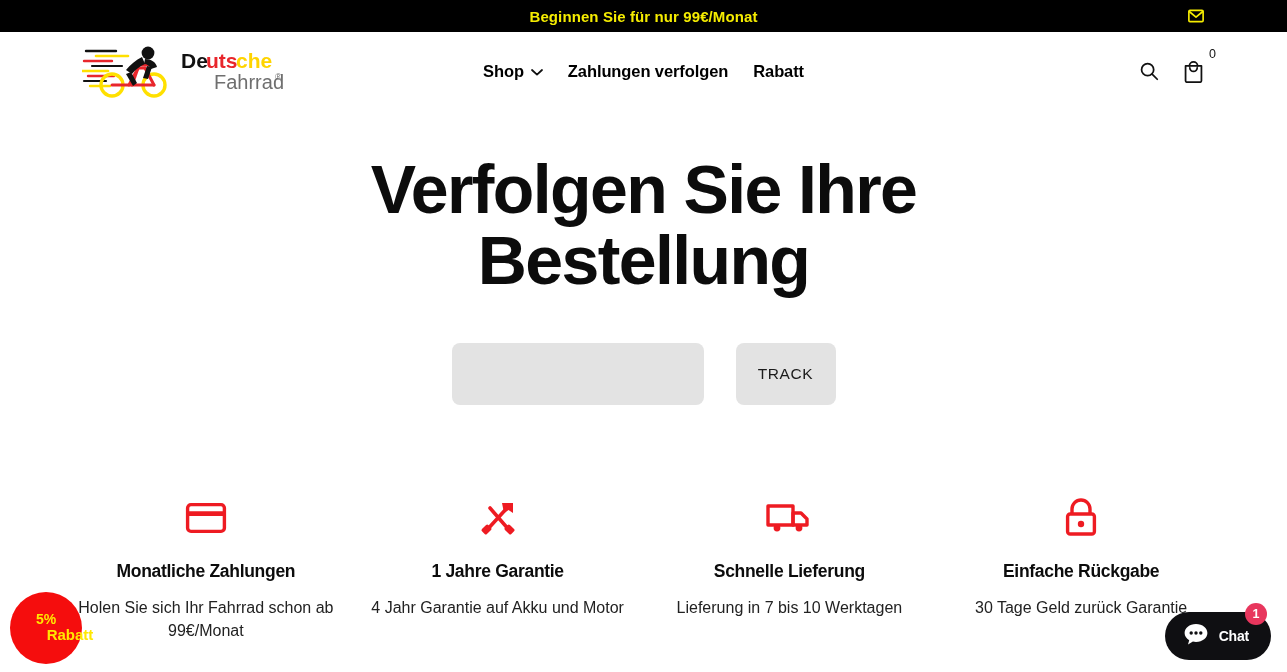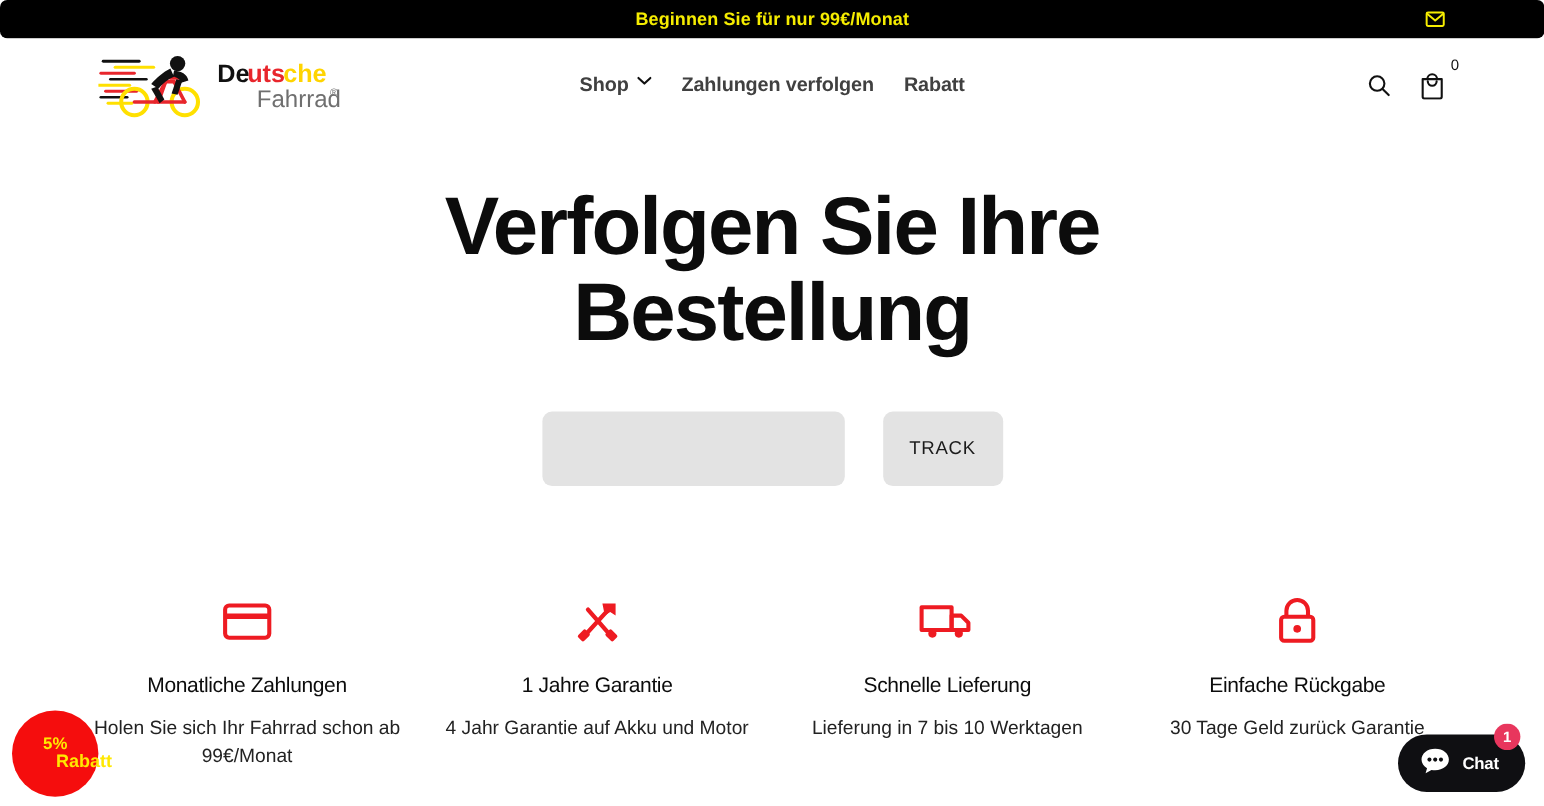--- a/index.html
+++ b/index.html
@@ -12,21 +12,20 @@
   }
 
   
   .announce {
     position: relative;
     height: 32px;
     background: #000000;
     display: flex;
     align-items: center;
     justify-content: center;
-    border-radius: 6px;
   }
   .announce-text {
     font-size: 15px;
     font-weight: 700;
     color: #f5ec00;
     letter-spacing: .1px;
     white-space: nowrap;
   }
   .announce-mail {
     position: absolute;
@@ -65,24 +64,25 @@
     display: flex;
     justify-content: center;
     align-items: center;
     gap: 25px;
     pointer-events: none;
   }
   .nav > * { pointer-events: auto; }
   .nav-item {
     font-size: 16.5px;
     font-weight: 700;
-    color: #404040;
+    color: #000000;
     letter-spacing: -.1px;
     cursor: pointer;
     display: flex;
+    align-items: center;
     gap: 7px;
     white-space: nowrap;
   }
   .chev { display: inline-block; line-height: 0; transform: translateY(1px); }
 
   .header-actions {
     margin-left: auto;
     display: flex;
     align-items: center;
     gap: 22px;
@@ -172,21 +172,21 @@
   .feature-icon {
     height: 46px;
     display: flex;
     align-items: center;
     justify-content: center;
     line-height: 0;
     margin-bottom: 20px;
   }
   .feature-title {
     font-size: 17.5px;
-    font-weight: 400;
+    font-weight: 700;
     letter-spacing: -.3px;
     color: #0c0c0c;
     margin-bottom: 14px;
   }
   .feature-desc {
     font-size: 16px;
     line-height: 1.48;
     color: #222222;
     max-width: 270px;
     margin: 0 auto;

